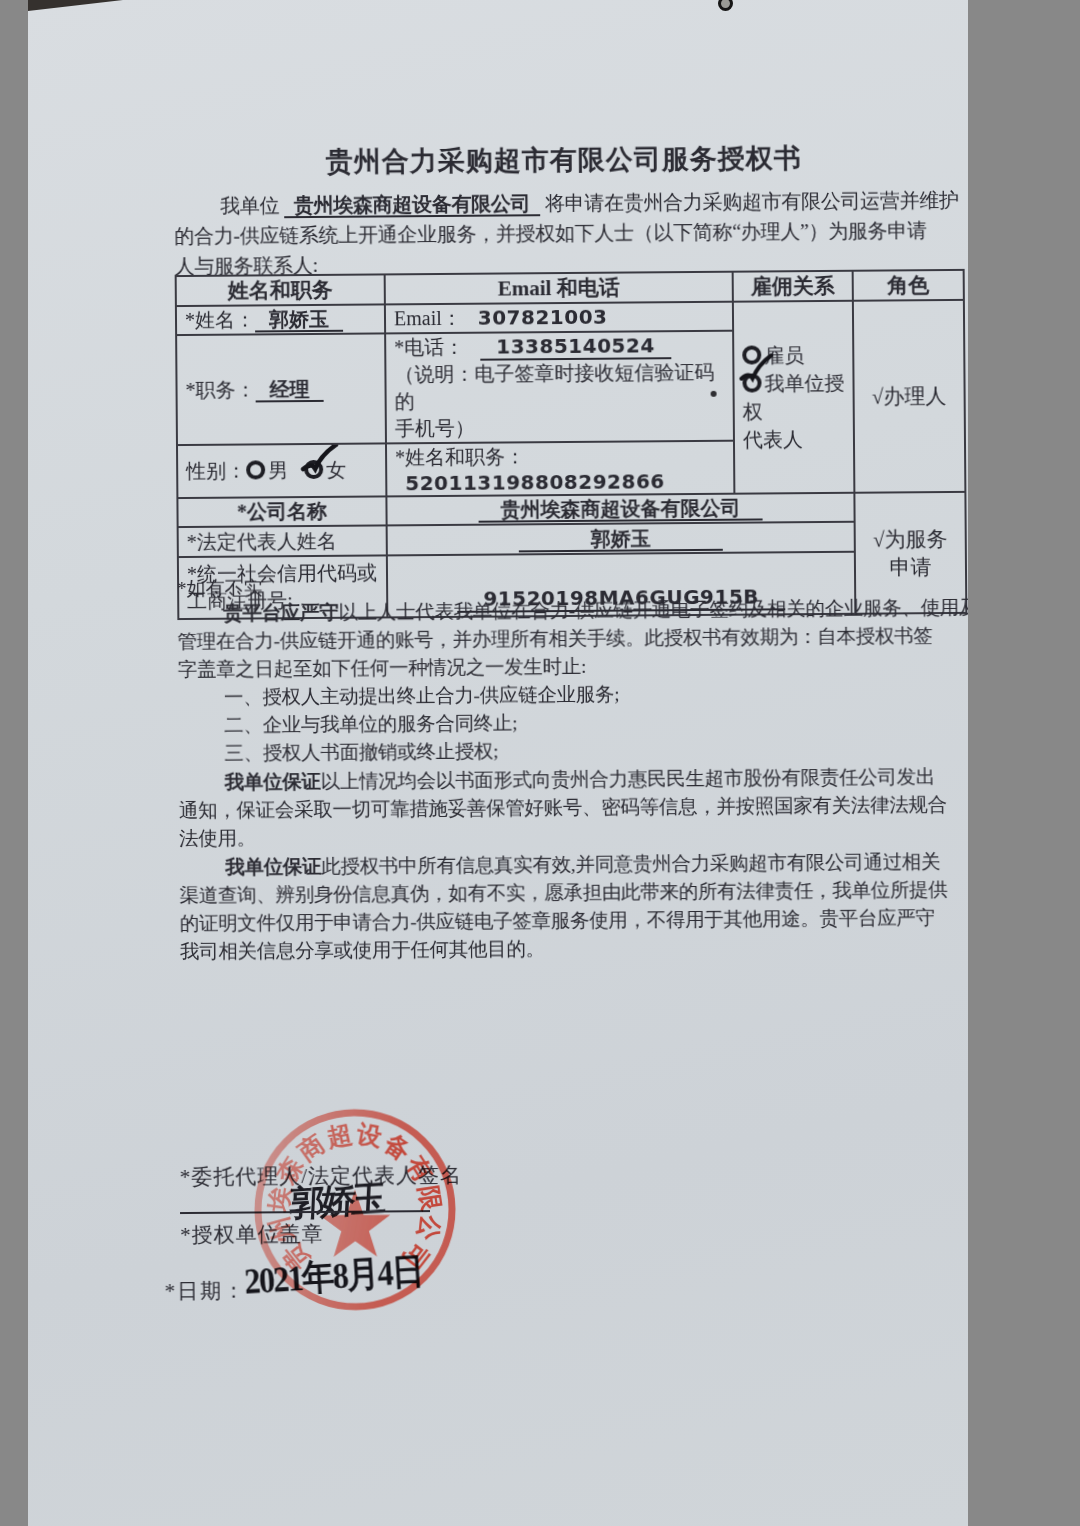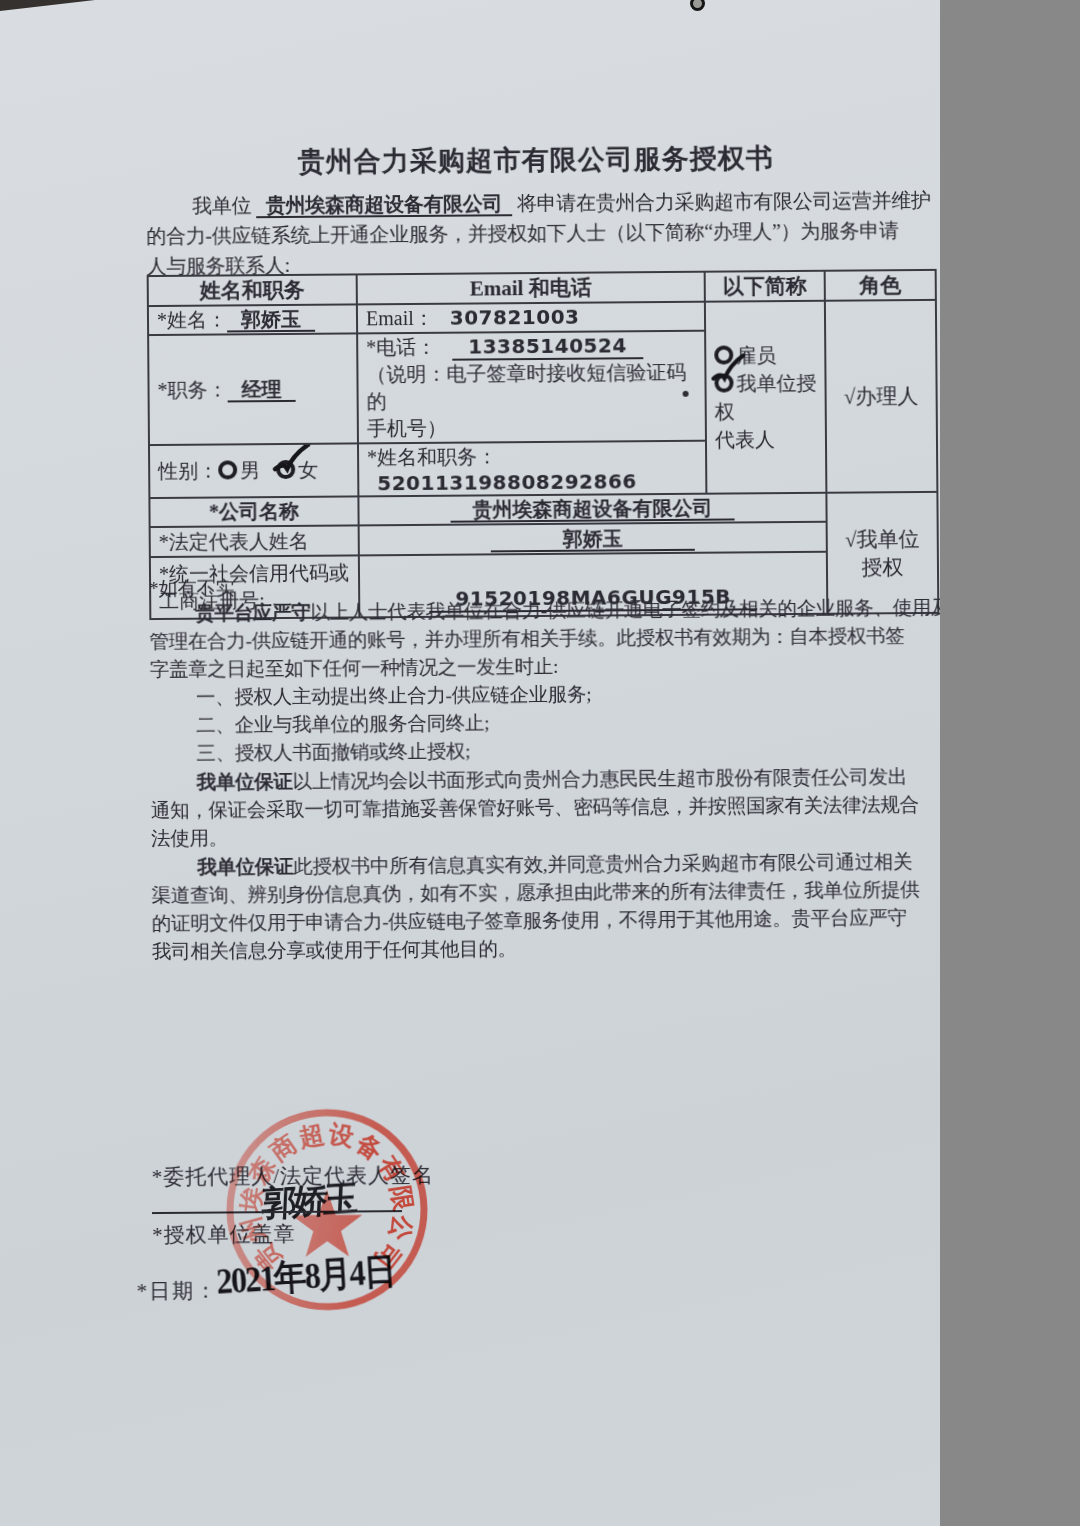--- a/index.html
+++ b/index.html
@@ -1,19 +1,19 @@
 <!DOCTYPE html>
 <html><head>
 <meta charset="utf-8">
 <style>
   html,body{margin:0;padding:0;background:#888;}
   .page{
     position:relative;width:940px;height:1526px;overflow:hidden;
     background:linear-gradient(168deg,#d9dde1 0%,#d3d8dc 35%,#cdd2d7 75%,#d0d5d9 100%);
-    font-family:"Liberation Serif","DejaVu Serif",serif;color:#2b2b33;
+    font-family:"Liberation Serif","DejaVu Serif",serif;color:#2b2b33;margin-left:28px;
   }
   .content{position:absolute;inset:0;transform:rotate(-0.45deg);transform-origin:540px 700px;}
   .nowrap{white-space:nowrap;}
   
   .corner-artifact{position:absolute;top:0;left:0;width:0;height:0;
     border-top:11px solid #35312e;border-right:95px solid transparent;}
   .top-dot{position:absolute;left:690px;top:-4px;width:9px;height:9px;border-radius:50%;
     background:#9a9a96;border:3px solid #161616;}
   .ink-dot{position:absolute;left:685px;top:392px;width:6px;height:6px;border-radius:50%;background:#2e2e32;}
   
@@ -89,21 +89,21 @@
       <colgroup>
           <col style="width:209px">
           <col style="width:348px">
           <col style="width:120px">
           <col style="width:111px">
         </colgroup>
       <tbody>
           <tr class="hrow">
         <th>姓名和职务</th>
         <th>Email 和电话</th>
-        <th>以下简称</th>
+        <th>雇佣关系</th>
         <th>角色</th>
       </tr>
       <tr class="r1">
         <td><span>*姓名：</span><span class="u val">郭娇玉</span></td>
         <td><span>Email：</span><span class="gap"></span><span class="num">307821003</span></td>
         <td rowspan="3" class="emp-cell">
           <div><span class="ring"></span><span>雇员</span></div>
           <div><span class="checkwrap"><span class="ring"></span><svg class="check-svg" width="38" height="34" viewBox="0 0 38 34">
                     <path d="M3 26 Q8 21 12 23 L14 26 Q20 12 33 3" fill="none" stroke="#15151a" stroke-width="4" stroke-linecap="round"></path>
                   </svg></span><span>我单位授权</span></div>
@@ -121,21 +121,21 @@
       </tr>
       <tr class="r3">
         <td><span>性别：</span><span class="ring"></span><span>男</span><span class="gap"></span><span class="checkwrap"><span class="ring"></span><svg class="check-svg" width="40" height="36" viewBox="0 0 40 36">
                   <path d="M3 27 Q9 22 13 24 L15 27 Q21 13 36 3" fill="none" stroke="#15151a" stroke-width="4.5" stroke-linecap="round"></path>
                 </svg></span><span>女</span></td>
         <td><span>*姓名和职务：</span><span class="u num" style="padding:0 10px;">520113198808292866</span></td>
       </tr>
       <tr class="r4">
         <td class="center bold">*公司名称</td>
         <td colspan="2" class="center"><span class="u val" style="padding:0 22px;">贵州埃森商超设备有限公司</span></td>
-        <td rowspan="3" class="role-cell">√我单位授权</td>
+        <td rowspan="3" class="role-cell">√为服务申请</td>
       </tr>
       <tr class="r5">
         <td>*法定代表人姓名</td>
         <td colspan="2" class="center"><span class="u val" style="padding:0 72px;">郭娇玉</span></td>
       </tr>
       <tr class="r6">
         <td>
           <div>*统一社会信用代码或</div>
           <div>工商注册号:</div>
         </td>

